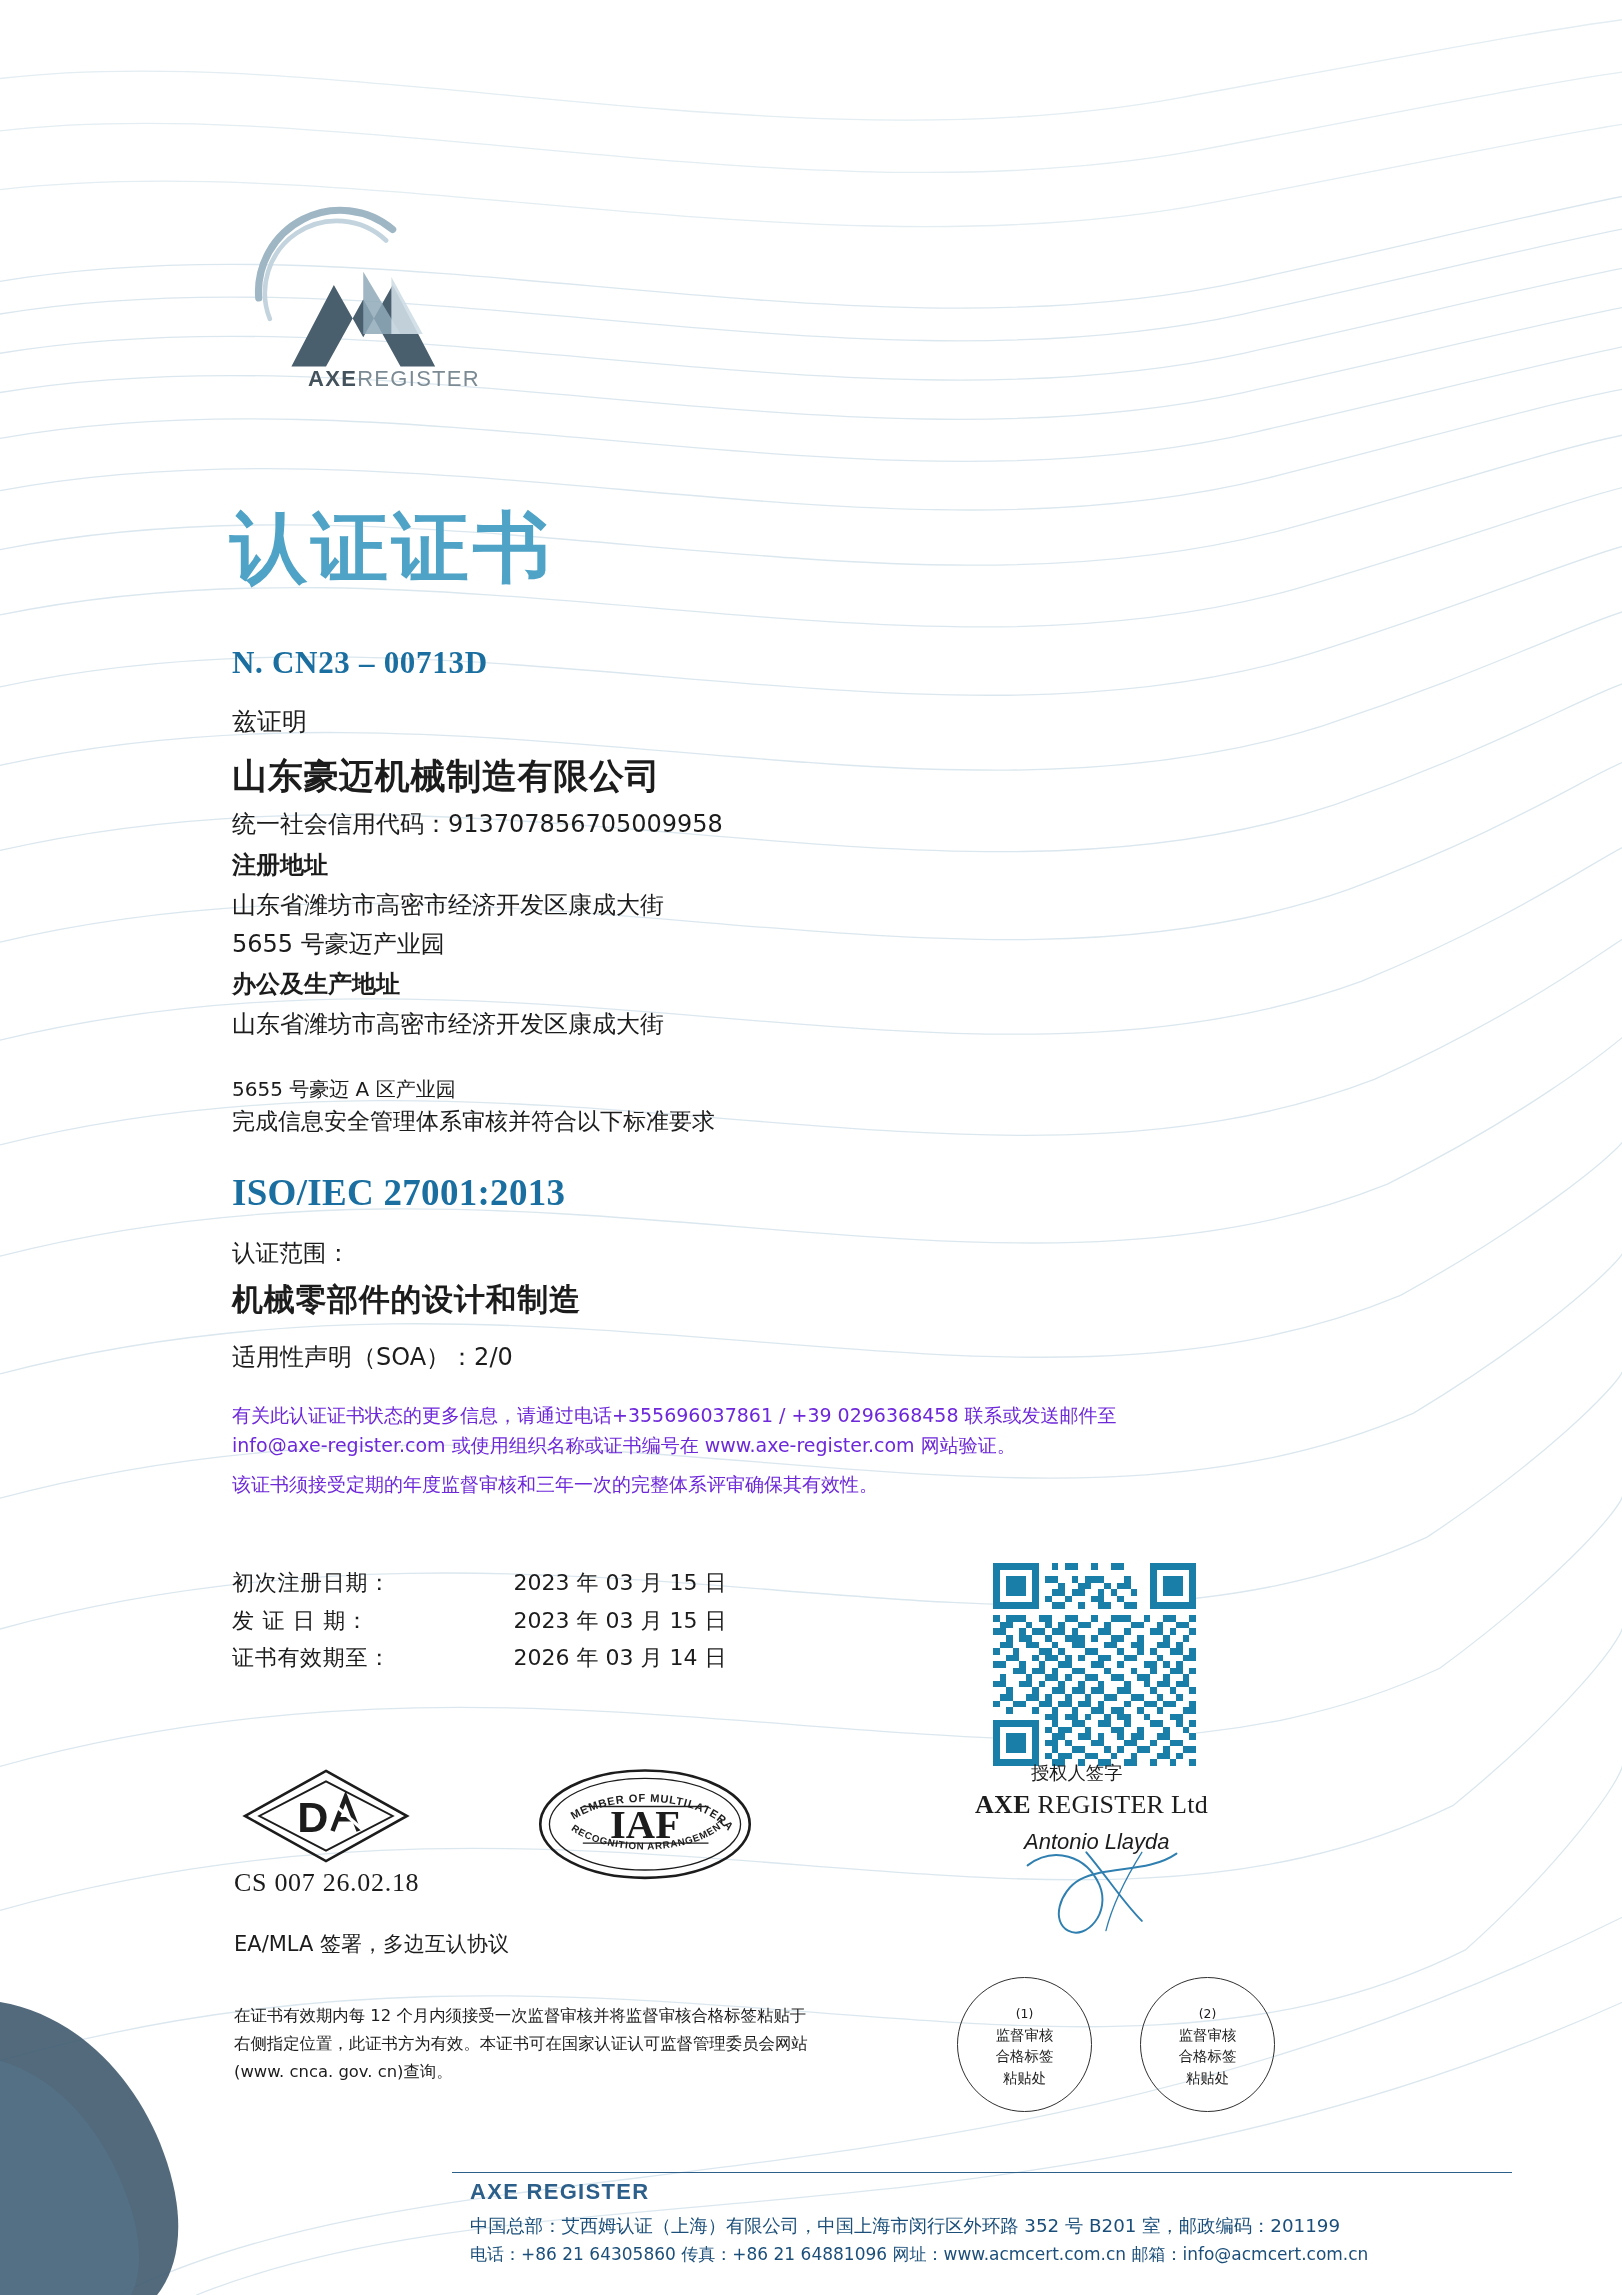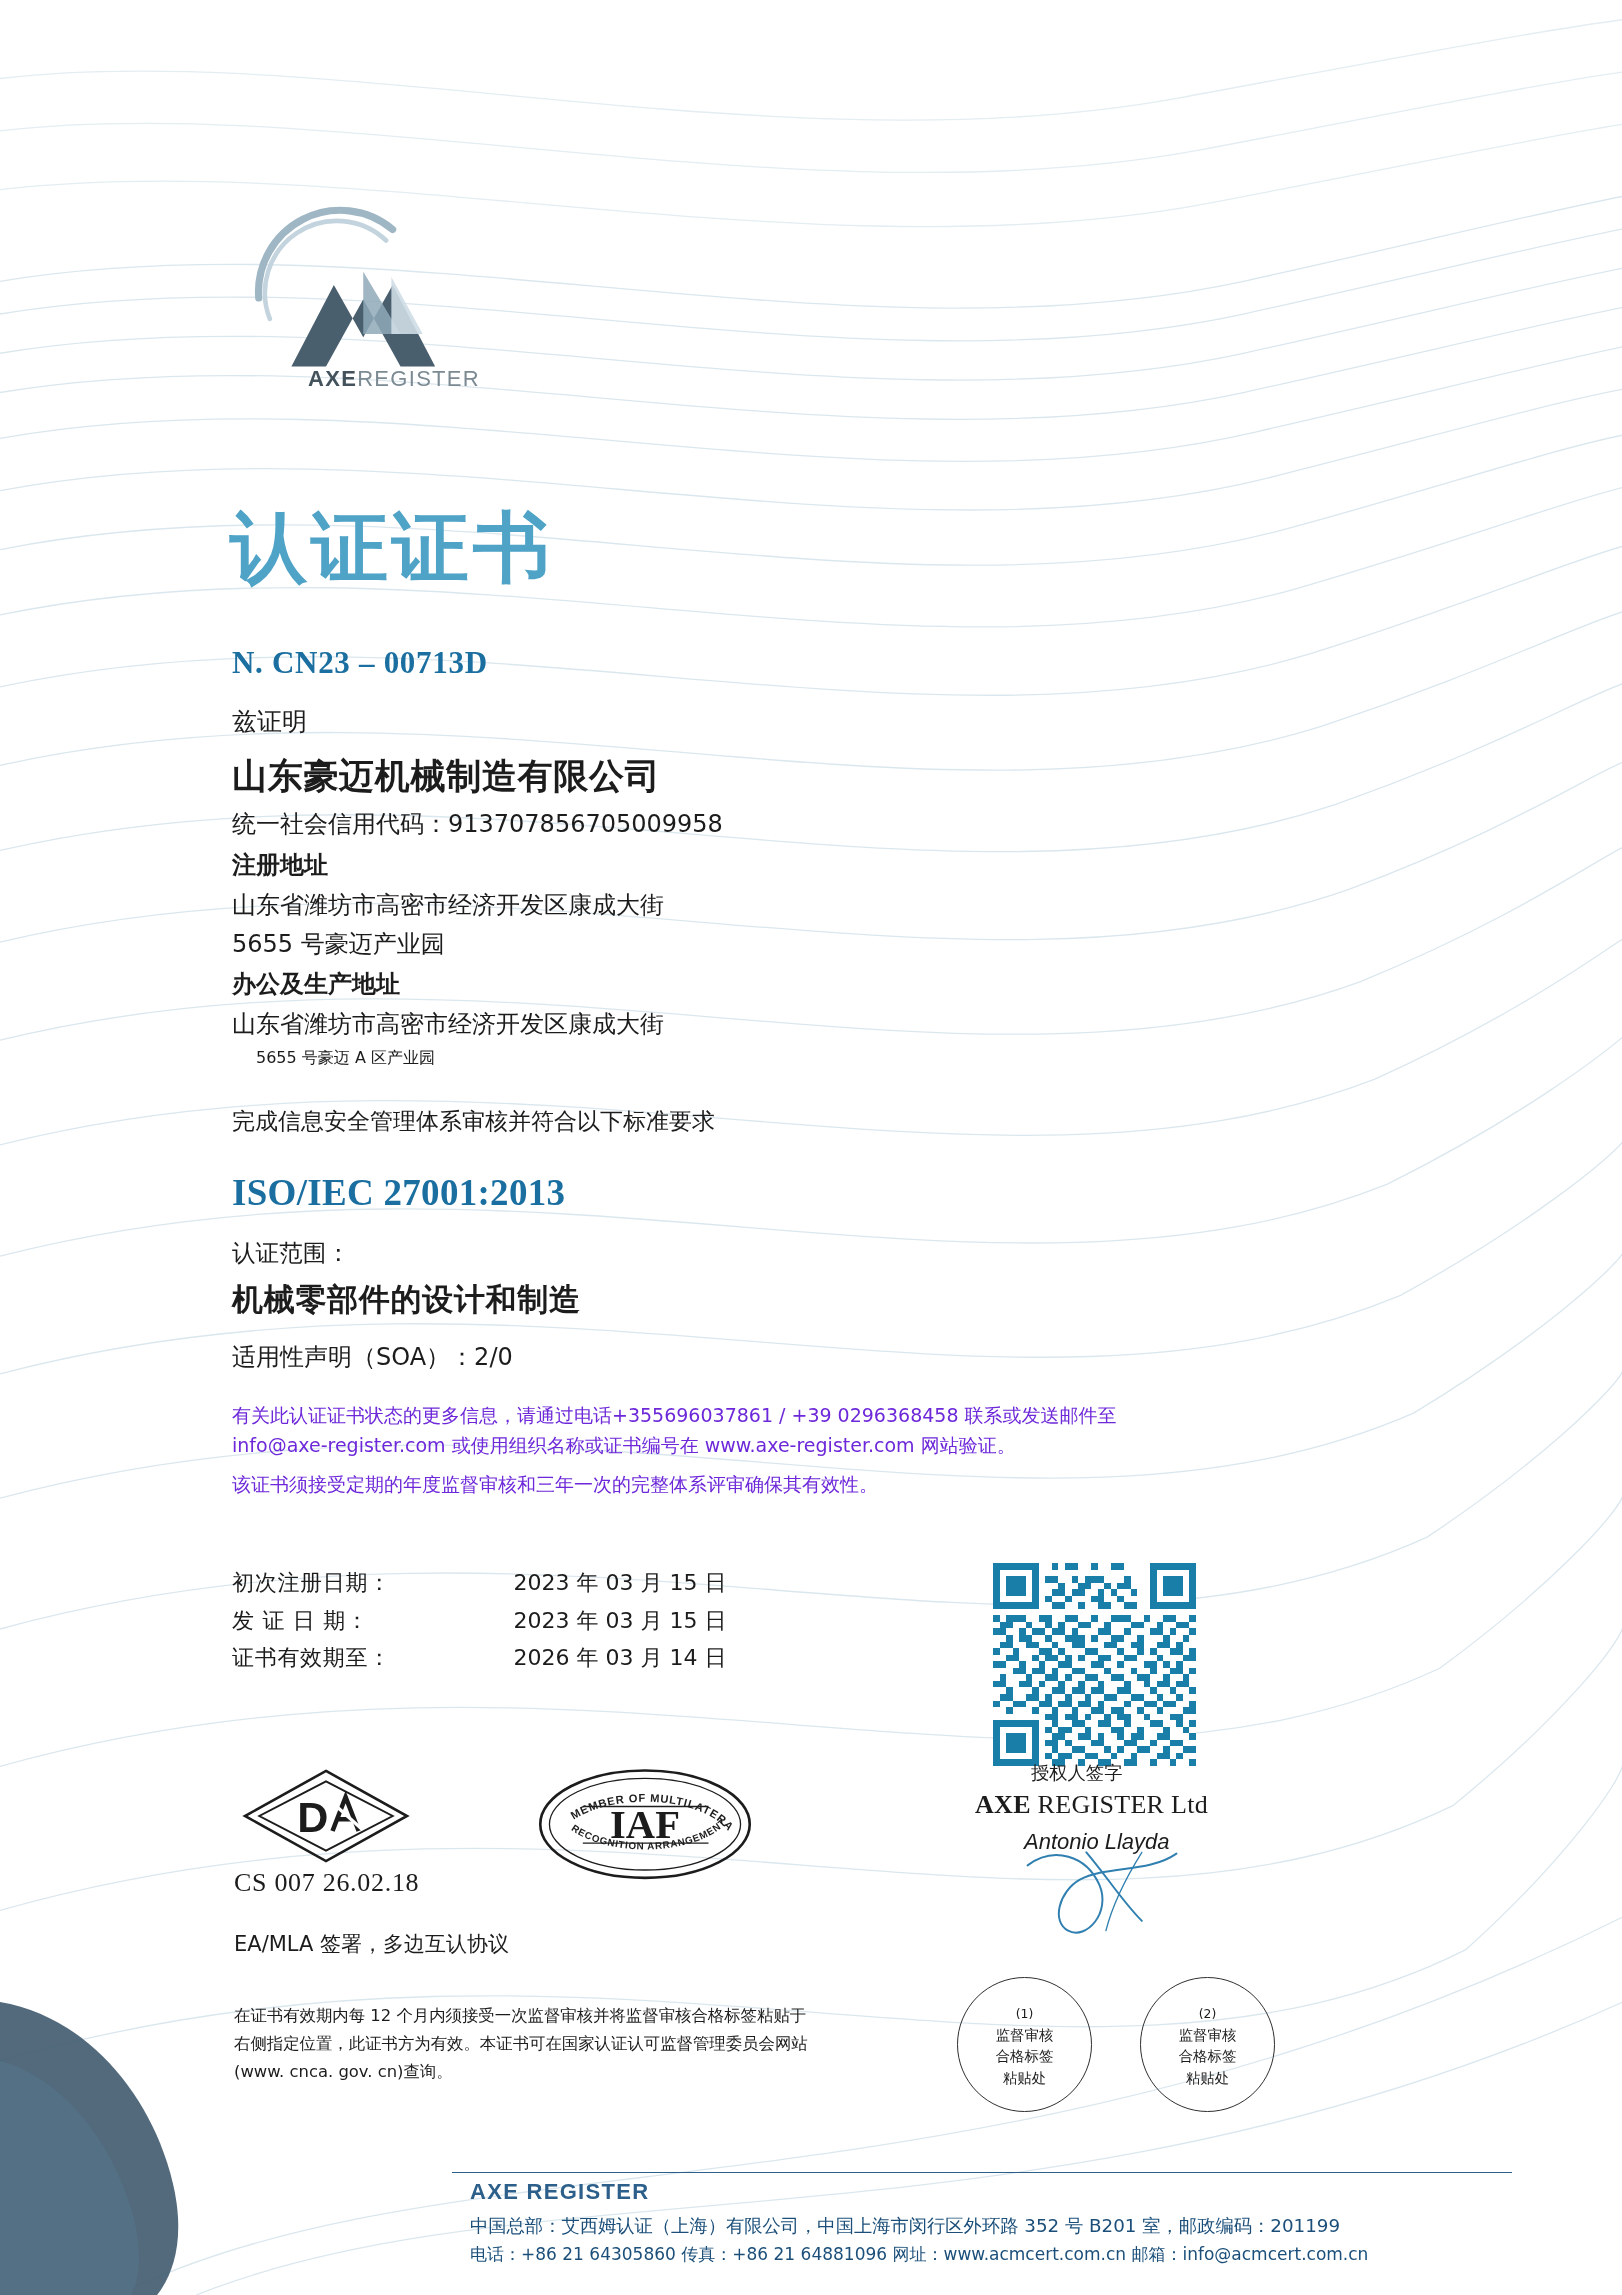--- a/index.html
+++ b/index.html
@@ -86,21 +86,21 @@
     font-size: 35px;
     font-weight: bold;
     letter-spacing: 0.7px;
   }
   .t-credit { top: 808px; font-size: 24px; }
   .t-reglabel { top: 849px; font-size: 24px; font-weight: bold; }
   .t-regaddr1 { top: 889px; font-size: 24px; }
   .t-regaddr2 { top: 928px; font-size: 24px; }
   .t-offlabel { top: 968px; font-size: 24px; font-weight: bold; }
   .t-offaddr1 { top: 1008px; font-size: 24px; }
-  .t-offaddr2 { top: 1048px; font-size: 16px; margin-left: 24px; }
+  .t-offaddr2 { top: 1076px; font-size: 20px; }
   .t-conform { top: 1106px; font-size: 23px; }
 
   .std-name {
     position: absolute;
     left: 232px;
     top: 1171px;
     font-family: "Liberation Serif", serif;
     font-size: 37px;
     font-weight: bold;
     color: #1a6fa0;

